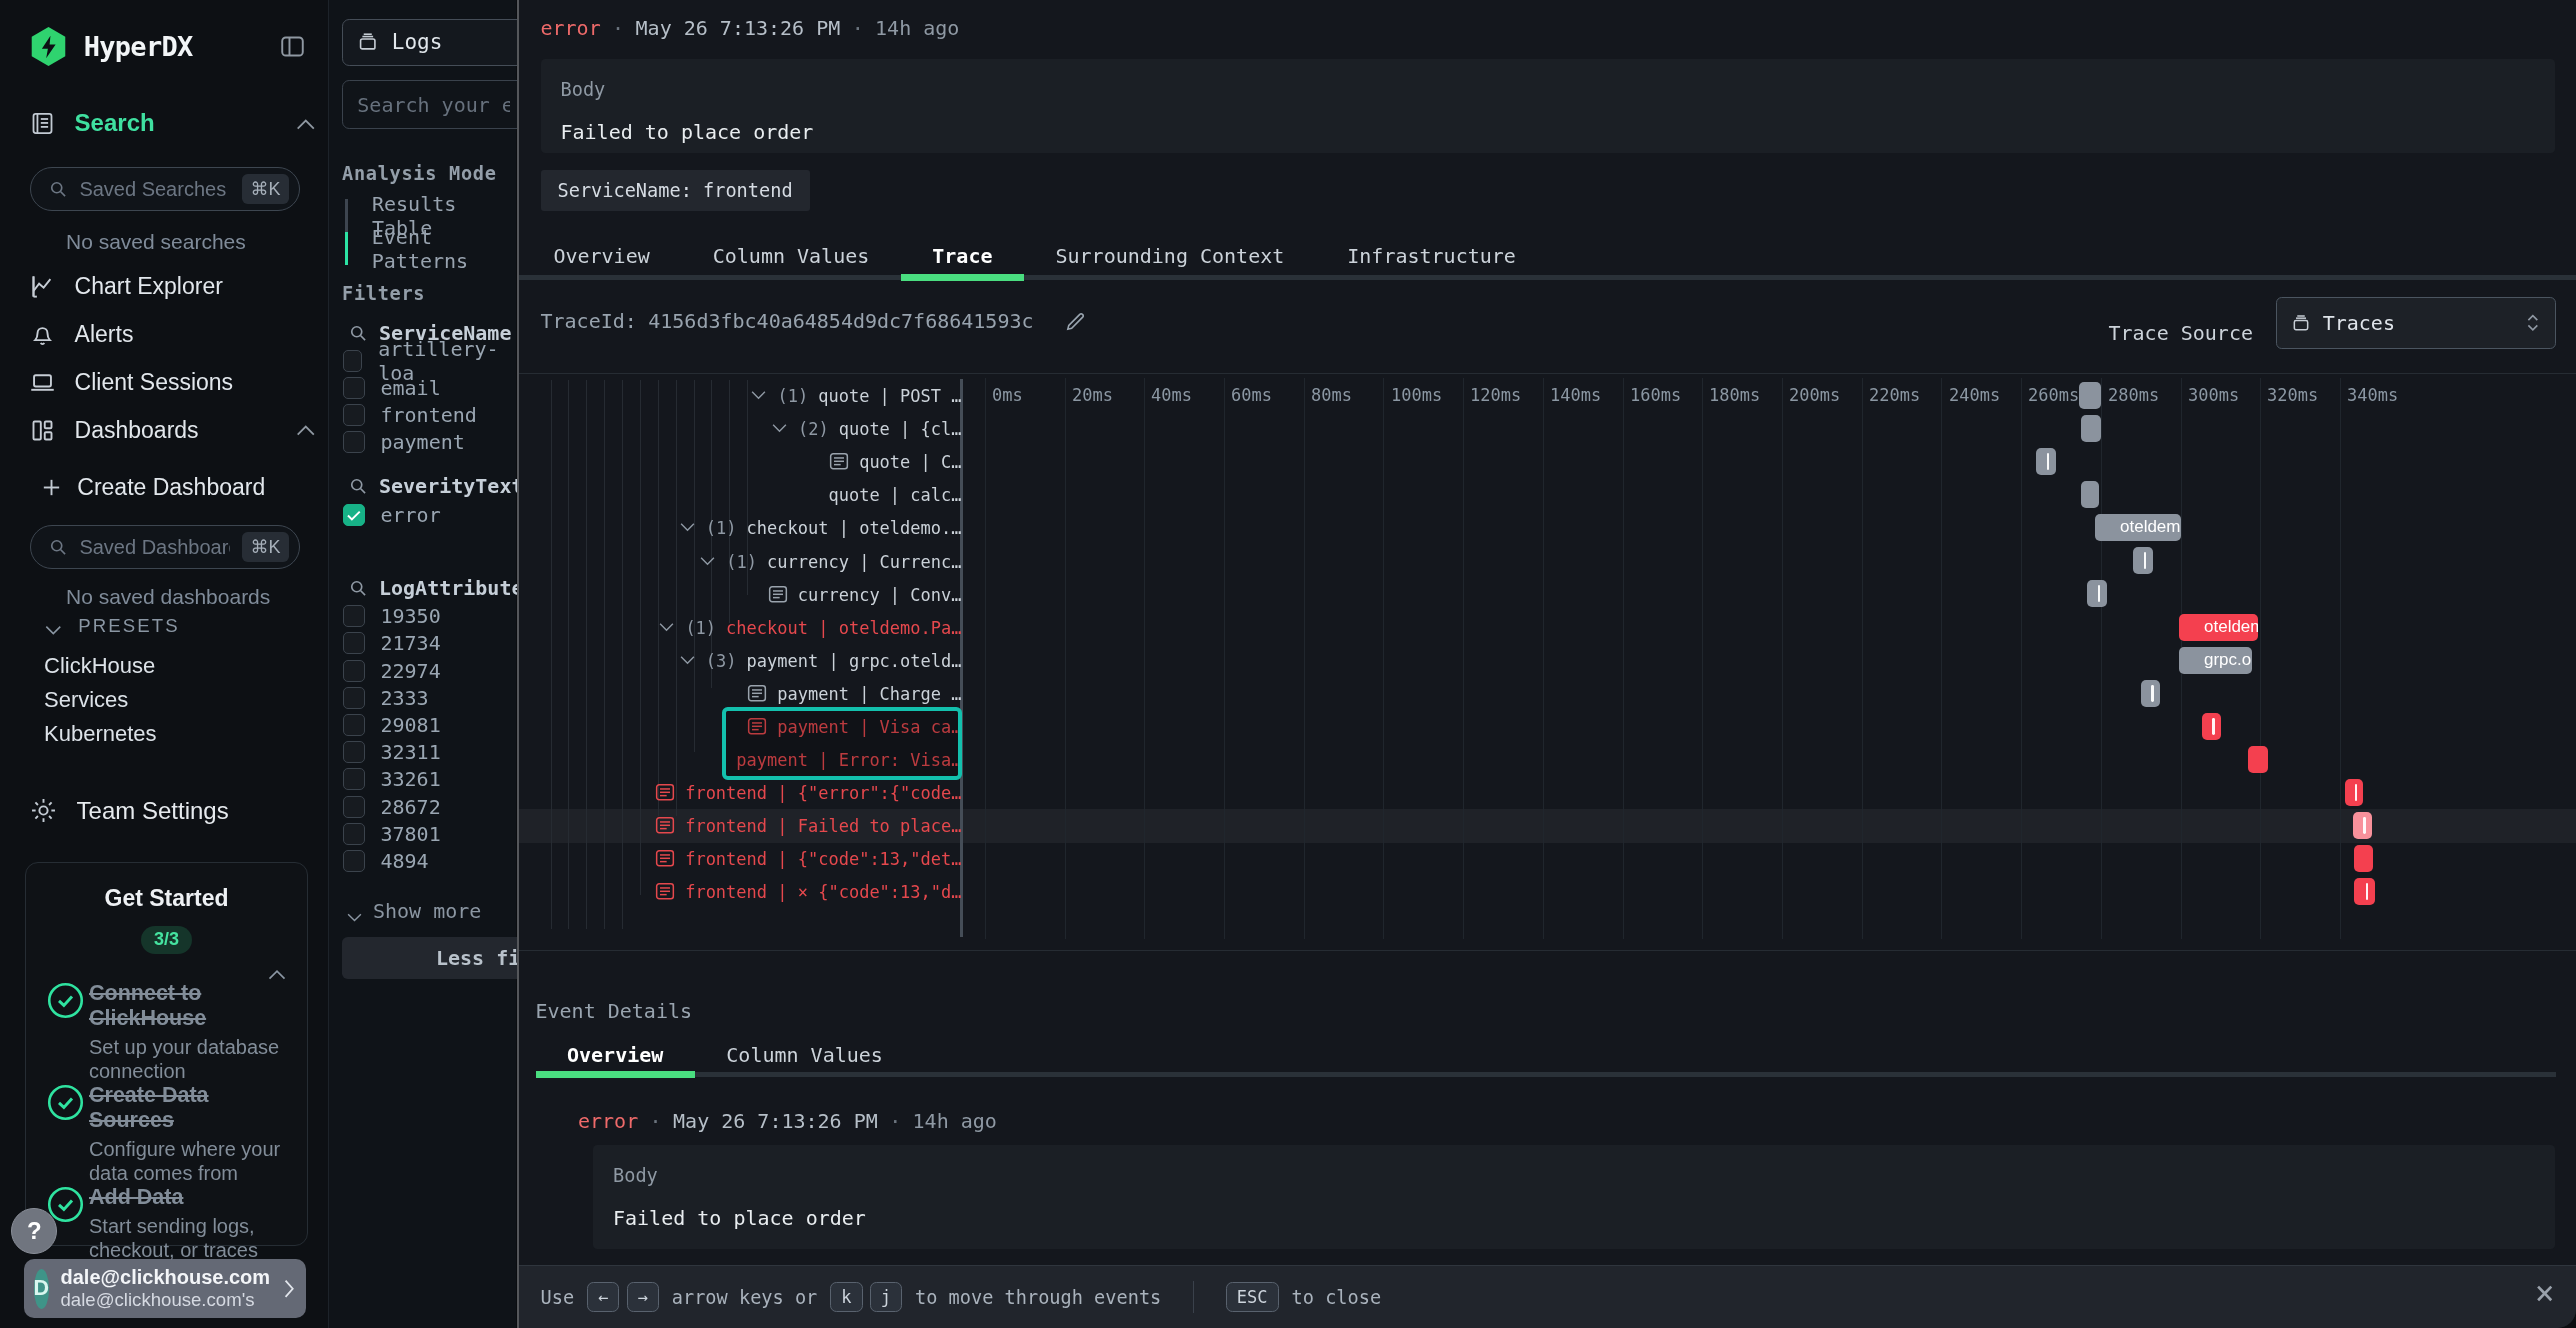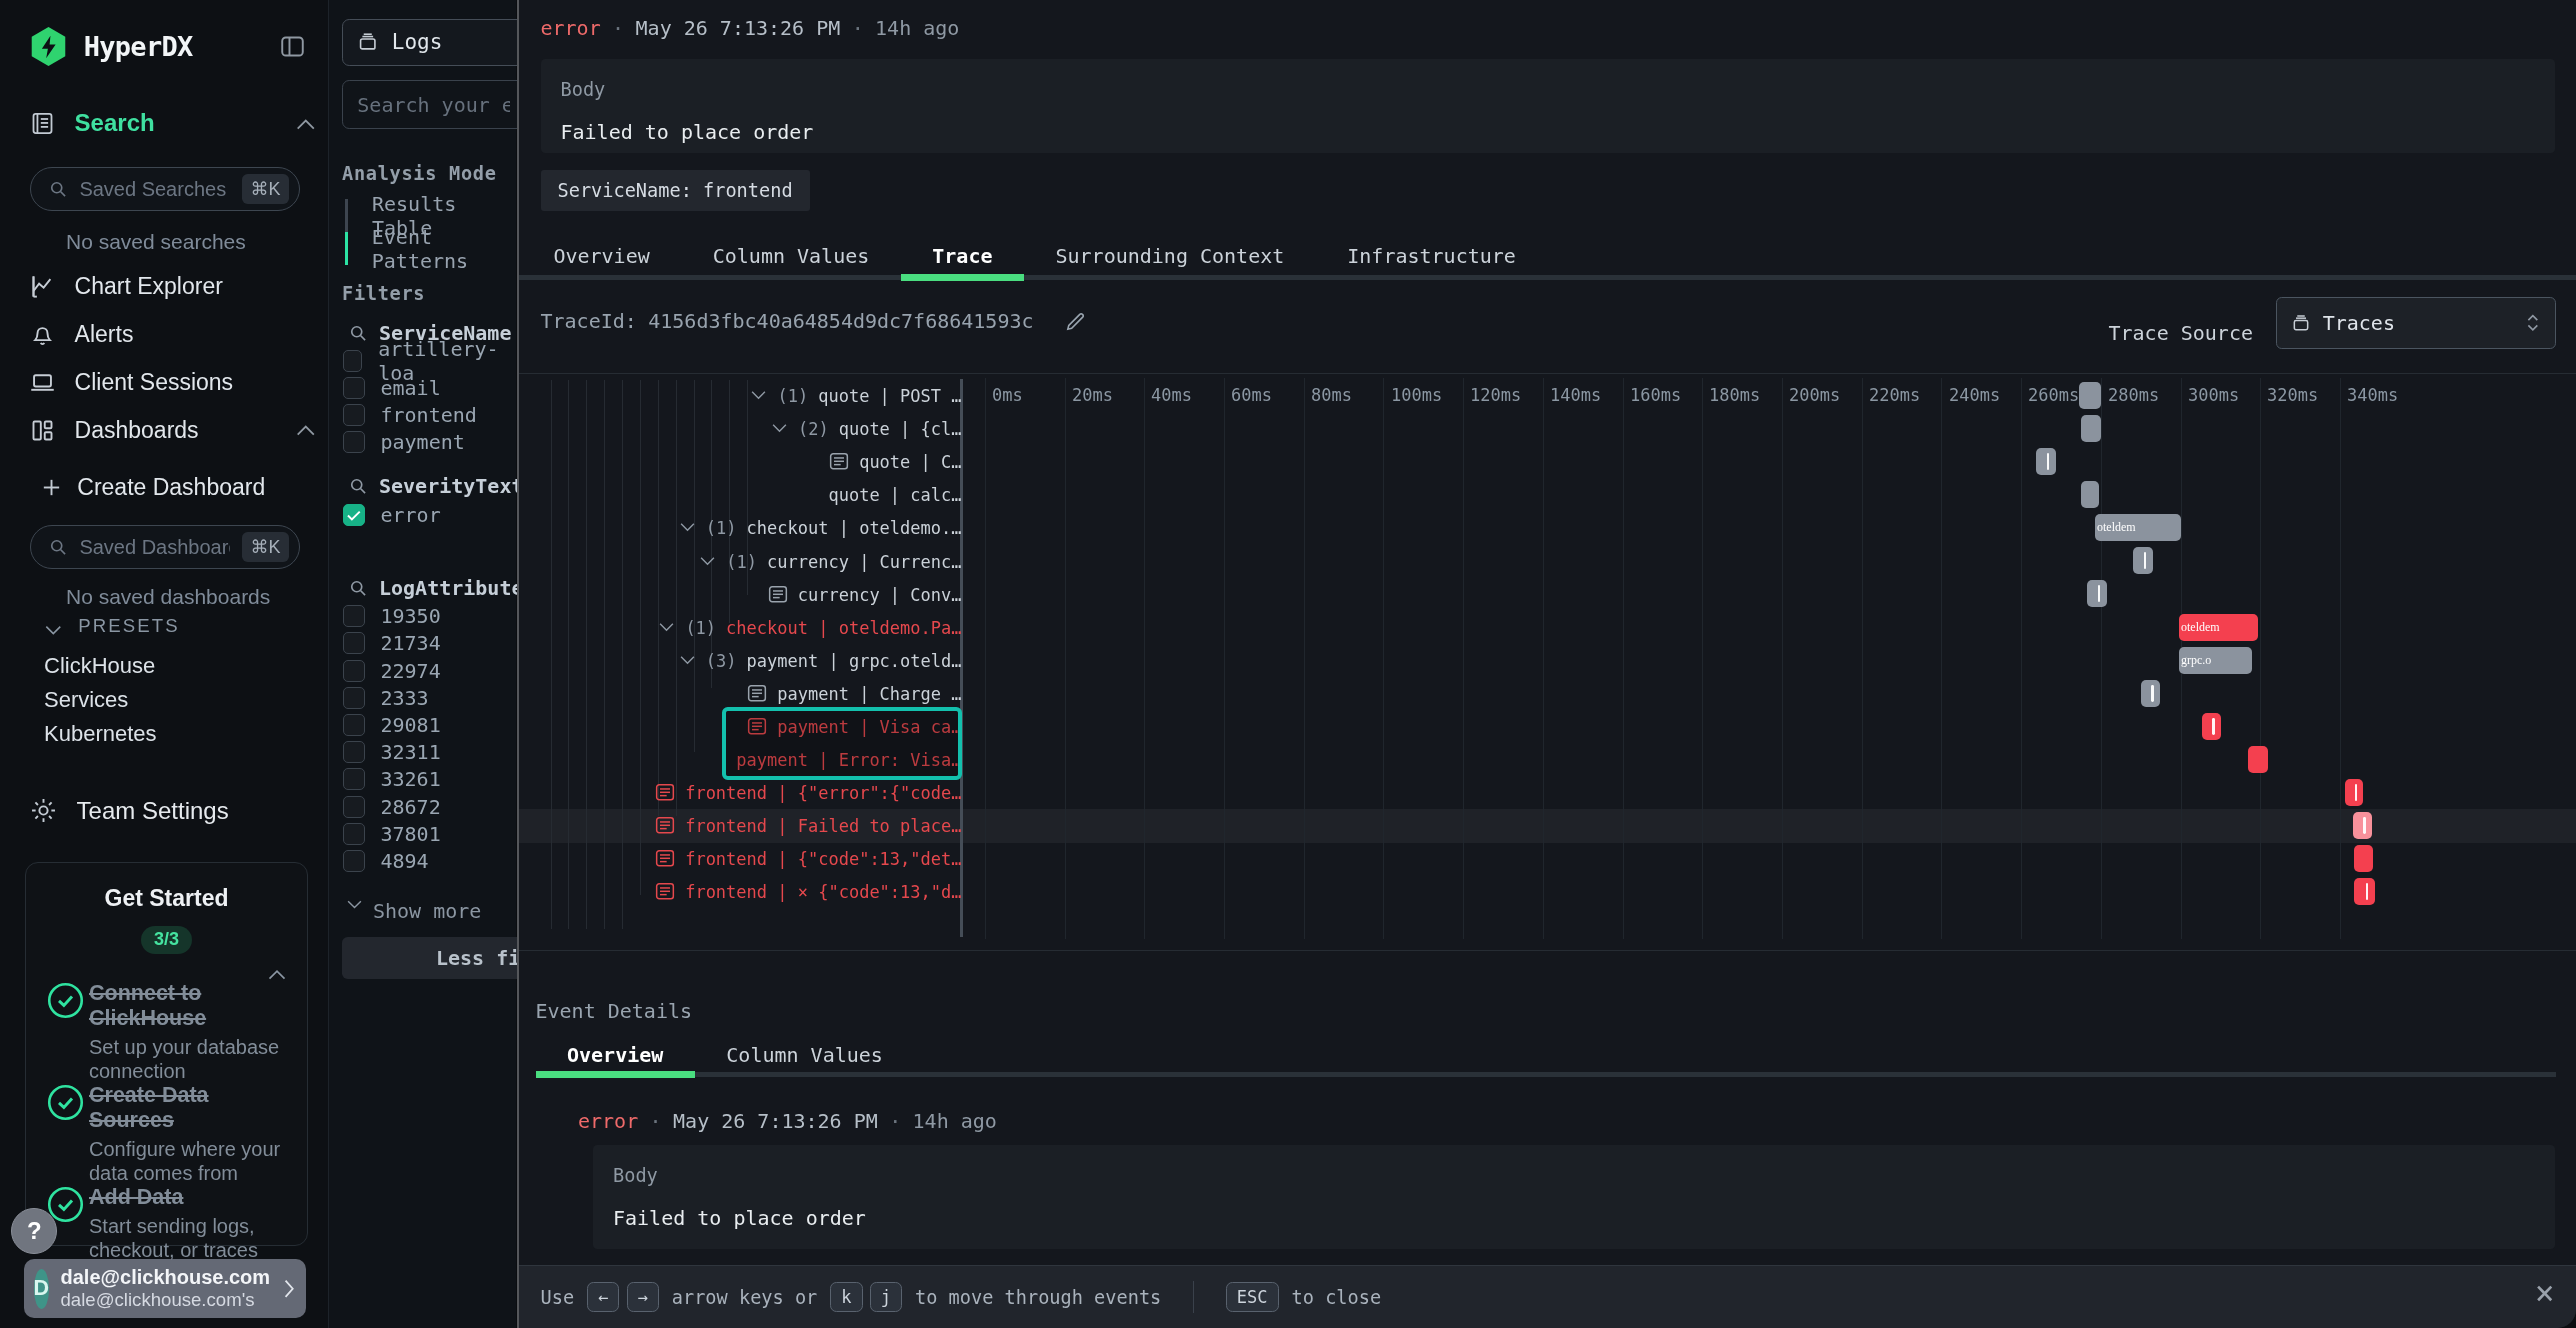--- a/index.html
+++ b/index.html
@@ -52,21 +52,21 @@
   .mid-label { position:absolute; left:13px; font-size:18.6px; font-weight:bold; color:#939ea9; letter-spacing:0.7px; }
   .mode-item { position:absolute; left:15.7px; height:33px; display:flex; align-items:center; }
   .mode-bar { width:3.6px; height:33px; margin-right:24px; }
   .mode-text { font-size:20px; color:#98a3af; }
   .fgroup-head { position:absolute; left:18.6px; display:flex; align-items:center; gap:11.4px; color:#c6cfd8; }
   .fgroup-head span { font-size:20px; font-weight:bold; }
   .fopt { position:absolute; left:14.3px; display:flex; align-items:center; gap:15.7px; height:26px; }
   .fopt .cbox { width:21.5px; height:21.5px; border-radius:5px; border:1.4px solid #3b434c; background:#171b20; display:flex; align-items:center; justify-content:center; }
   .fopt .cbox.checked { background:#17b287; border-color:#17b287; }
   .fopt .olabel { font-size:20px; color:#9aa6b2; }
-  .show-more { position:absolute; left:17px; top:899px; display:flex; align-items:flex-start; gap:10px; color:#8b96a2; }
+  .show-more { position:absolute; left:17px; top:899px; display:flex; align-items:flex-end; gap:10px; color:#8b96a2; }
   .show-more span { font-size:20px; }
   .less-btn { position:absolute; left:13px; top:937px; width:183px; height:42px; background:#23272e; border-radius:5.7px; display:flex; align-items:center; }
   .less-btn span { font-size:20px; font-weight:bold; color:#b9c2cb; padding-left:94px; white-space:nowrap; }
 
   
   #drawer { position:absolute; left:517px; top:0; width:2059px; height:1328px; background:#14171d; border-left:2.1px solid rgba(255,255,255,0.28); border-bottom-right-radius:18.6px; overflow:hidden; }
   .evt-header { position:absolute; left:21.5px; top:15.7px; display:flex; align-items:center; gap:11.4px; }
   .sev { font-size:20px; color:#ee6a6a; }
   .dot-sep { font-size:20px; color:#6c757f; }
   .ts { font-size:20px; color:#b6bfc8; }
@@ -94,21 +94,21 @@
   .indent-line { position:absolute; width:1.4px; background:#262b32; top:380px; }
   .wf-label-row { position:absolute; left:16.5px; width:426px; display:flex; align-items:center; justify-content:flex-end; gap:10px; height:33px; }
   .wf-count { font-size:17px; color:#8f99a4; }
   .wf-text { font-size:17px; white-space:nowrap; }
   .wf-text.gray { color:#cbd2d9; }
   .wf-text.red { color:#e5484d; }
   .wf-chev { color:#8f99a4; }
   .wf-doc.gray { color:#9aa3ad; }
   .wf-doc.red { color:#e5484d; }
   .wf-bar { position:absolute; height:26.5px; border-radius:5px; overflow:hidden; color:#fff; display:flex; align-items:center; }
-  .wf-bar .bar-label { font-size:12px; font-family:Liberation Serif, serif; padding-left:2px; white-space:nowrap; }
+  .wf-bar .bar-label { font-size:17px; font-family:Liberation Sans, sans-serif; padding-left:25px; white-space:nowrap; }
   .wf-tick { position:absolute; left:55%; top:5px; width:2.1px; height:16.5px; background:rgba(255,255,255,0.95); border-radius:1.4px; }
   .selected-strip { position:absolute; left:0; right:0; height:34px; background:rgba(255,255,255,0.05); }
   .teal-box { position:absolute; border:4.3px solid #13c0ad; border-radius:5.7px; background:rgba(0,0,0,0.18); }
   .resize-handle { position:absolute; width:2.9px; background:#454d57; }
 
   
   .ed-title { position:absolute; left:16.5px; top:999px; font-size:20px; color:#99a4af; }
   .ed-tabs { position:absolute; left:16.5px; right:20px; top:1038px; height:39px; display:flex; border-bottom:5px solid #2a3138; }
   .ed-header { position:absolute; left:59px; top:1109px; display:flex; align-items:center; gap:11.4px; }
   

